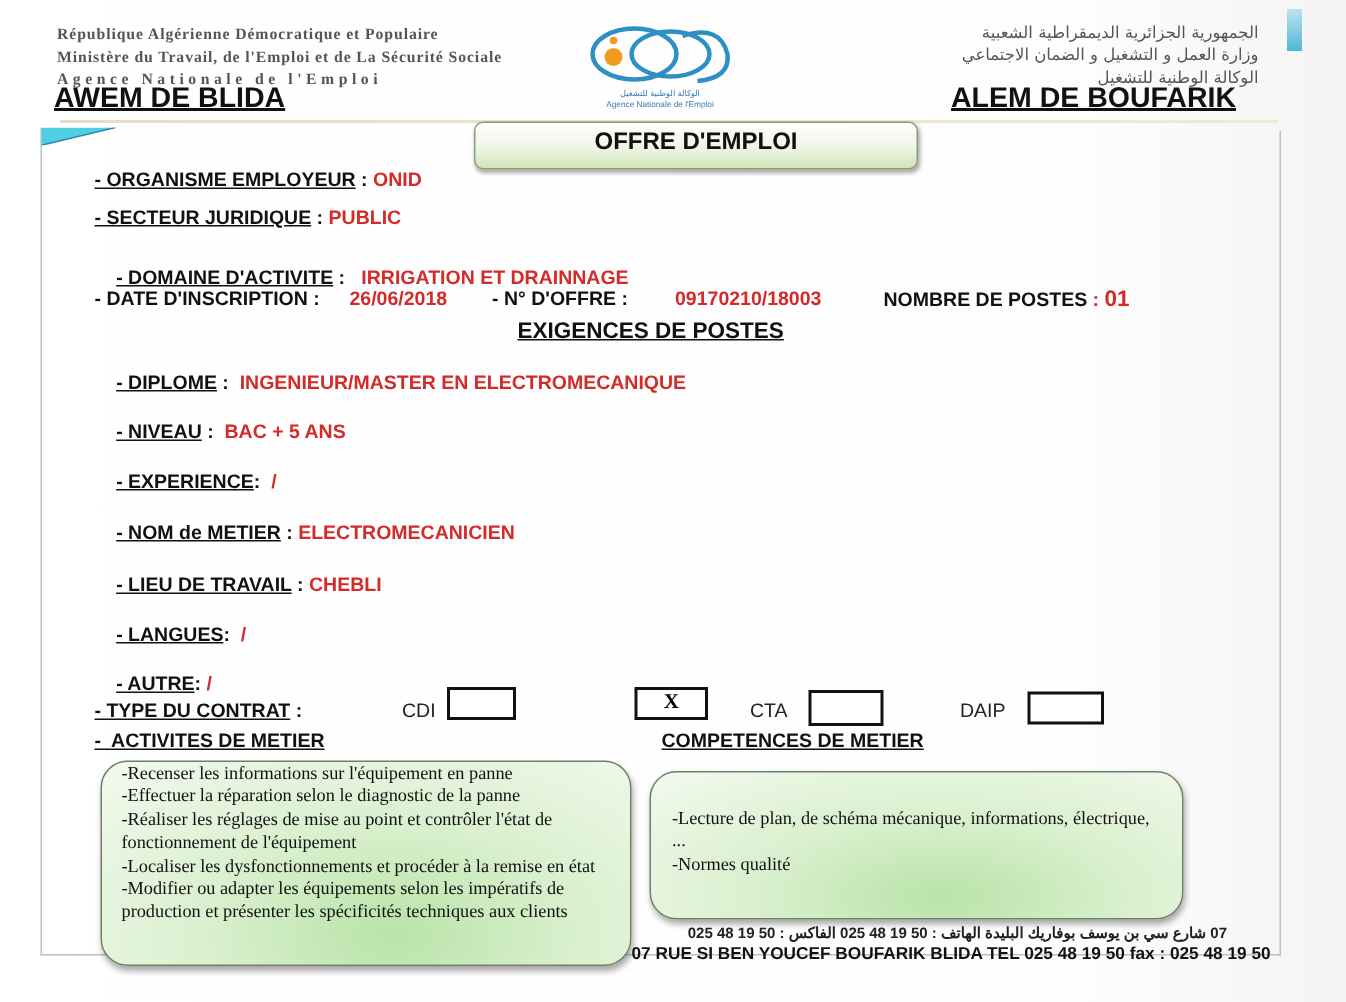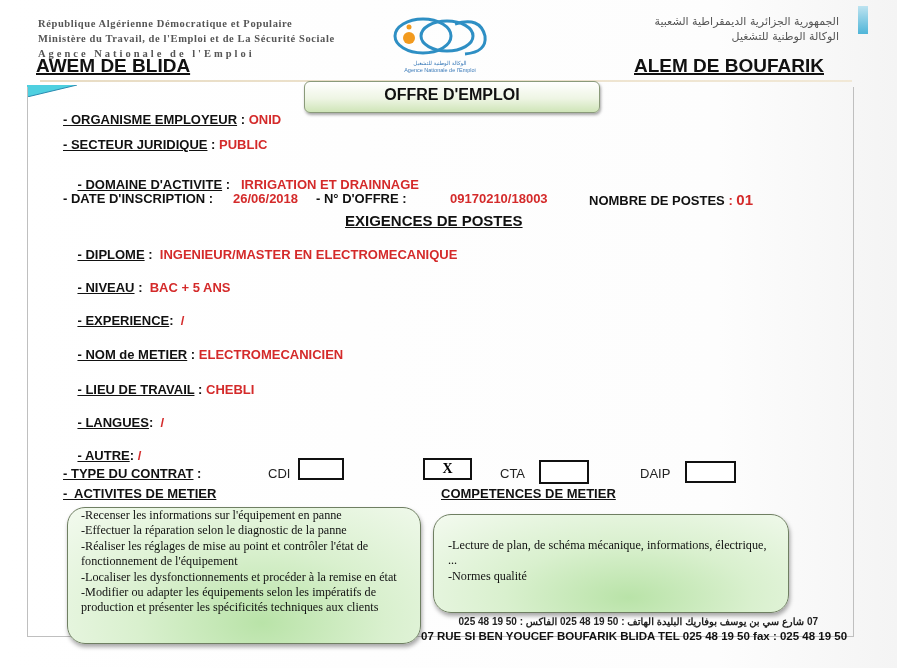--- a/index.html
+++ b/index.html
@@ -9,21 +9,21 @@
   .topline { position:absolute; left:40px; top:80px; width:812px; height:2px; background:linear-gradient(90deg,#e8dcc4,#f1e8d6); }
   .cyan-left { position:absolute; left:27px; top:85px; width:50px; height:12px; }
   .cyan-right { position:absolute; left:858px; top:6px; width:10px; height:28px; background:linear-gradient(180deg,#bde3f0,#4fb5d8); }
   .hdr-fr { position:absolute; left:38px; top:16px; font-family:"Liberation Serif", serif; font-weight:bold; color:#555; font-size:10.5px; line-height:15px; letter-spacing:0.6px; }
   .hdr-fr .l3 { letter-spacing:3px; }
   .hdr-ar { position:absolute; right:58px; top:14px; font-family:"DejaVu Sans", sans-serif; color:#555; font-size:11px; line-height:15px; text-align:right; direction:rtl; font-weight:normal; letter-spacing:2px; }
   .awem { position:absolute; left:36px; top:55px; font-weight:bold; font-size:19px; color:#111; text-decoration:underline; text-decoration-thickness:2px; }
   .alem { position:absolute; left:634px; top:55px; font-weight:bold; font-size:19px; color:#111; text-decoration:underline; text-decoration-thickness:2px; }
   .logo { position:absolute; left:385px; top:14px; width:110px; height:66px; }
   .logo-cap { position:absolute; left:0; top:46px; width:110px; text-align:center; font-size:5.5px; color:#3a7ab8; line-height:7px; }
-  .title-box { position:absolute; left:304px; top:81px; width:294px; height:30px; border:1px solid #8a9a7a; border-radius:6px; background:linear-gradient(180deg,#ffffff 0%,#eef5e4 55%,#cfe5b8 100%); box-shadow:1px 2px 3px rgba(0,0,0,0.35); text-align:center; font-weight:bold; font-size:16px; line-height:26px; color:#111; }
+  .title-box { position:absolute; left:316px; top:81px; width:294px; height:30px; border:1px solid #8a9a7a; border-radius:6px; background:linear-gradient(180deg,#ffffff 0%,#eef5e4 55%,#cfe5b8 100%); box-shadow:1px 2px 3px rgba(0,0,0,0.35); text-align:center; font-weight:bold; font-size:16px; line-height:26px; color:#111; }
   .field { position:absolute; font-size:13px; font-weight:bold; color:#111; white-space:nowrap; }
   .field .lbl { text-decoration:underline; }
   .field .val { color:#d42a2a; }
   .sub-title { position:absolute; left:345px; top:212px; font-size:15px; font-weight:bold; text-decoration:underline; color:#111; }
   .chk-lbl { position:absolute; font-size:13px; color:#222; }
   .chk { position:absolute; width:46px; height:22px; border:2px solid #111; background:#fff; box-sizing:border-box; text-align:center; font-family:"Liberation Serif", serif; font-weight:bold; font-size:14px; line-height:18px; }
   .bubble { position:absolute; border:1px solid #6f7f62; border-radius:18px; background:radial-gradient(ellipse at 55% 85%, #b9e3a8 0%, #d9f0ce 45%, #f3faef 100%); box-shadow:1px 3px 4px rgba(0,0,0,0.35); font-family:"Liberation Serif", serif; color:#111; font-size:12.2px; line-height:15.4px; box-sizing:border-box; }
   .b1 { left:67px; top:507px; width:354px; height:137px; padding:0 10px 0 13px; }
   .b2 { left:433px; top:514px; width:356px; height:99px; padding:23px 10px 0 14px; }
   .addr-ar { position:absolute; left:450px; top:616px; font-size:10px; font-weight:bold; color:#222; direction:rtl; white-space:nowrap; width:368px; text-align:right; }
@@ -54,20 +54,21 @@
       <circle cx="24" cy="13" r="2.5" fill="#f29a1e"></circle>
     </svg>
     <div class="logo-cap">
       <div>الوكالة الوطنية للتشغيل</div>
       <div>Agence Nationale de l'Emploi</div>
     </div>
   </div>
 
   <div class="hdr-ar">
     <div>الجمهورية الجزائرية الديمقراطية الشعبية</div>
+    <div>وزارة العمل و التشغيل و الضمان الاجتماعي</div>
     <div>الوكالة الوطنية للتشغيل</div>
   </div>
 
   <div class="awem">AWEM DE BLIDA</div>
   <div class="alem">ALEM DE BOUFARIK</div>
 
   <div class="topline"></div>
   <div class="frame"></div>
 
   <div class="title-box">OFFRE D'EMPLOI</div>
@@ -79,21 +80,21 @@
     <span class="lbl">- SECTEUR JURIDIQUE</span><span> : </span><span class="val">PUBLIC</span>
   </div>
   <div class="field" style="left:63px;top:162px;white-space:pre;">
     <span class="lbl">- DOMAINE D'ACTIVITE</span><span> :   </span><span class="val">IRRIGATION ET DRAINNAGE</span>
   </div>
 
   <div class="field" style="left:63px;top:191px;">
     <span>- DATE D'INSCRIPTION :</span>
   </div>
   <div class="field val" style="left:233px;top:191px;color:#d42a2a;">26/06/2018</div>
-  <div class="field" style="left:316px;top:191px;">- N° D'OFFRE :</div>
+  <div class="field" style="left:328px;top:191px;">- N° D'OFFRE :</div>
   <div class="field" style="left:450px;top:191px;color:#d42a2a;">09170210/18003</div>
   <div class="field" style="left:589px;top:191px;">
     <span>NOMBRE DE POSTES</span><span style="color:#d42a2a;"> : </span><span class="val" style="font-size:15px;">01</span>
   </div>
 
   <div class="sub-title">EXIGENCES DE POSTES</div>
 
   <div class="field" style="left:63px;top:232px;white-space:pre;">
     <span class="lbl">- DIPLOME</span><span> :  </span><span class="val">INGENIEUR/MASTER EN ELECTROMECANIQUE</span>
   </div>

